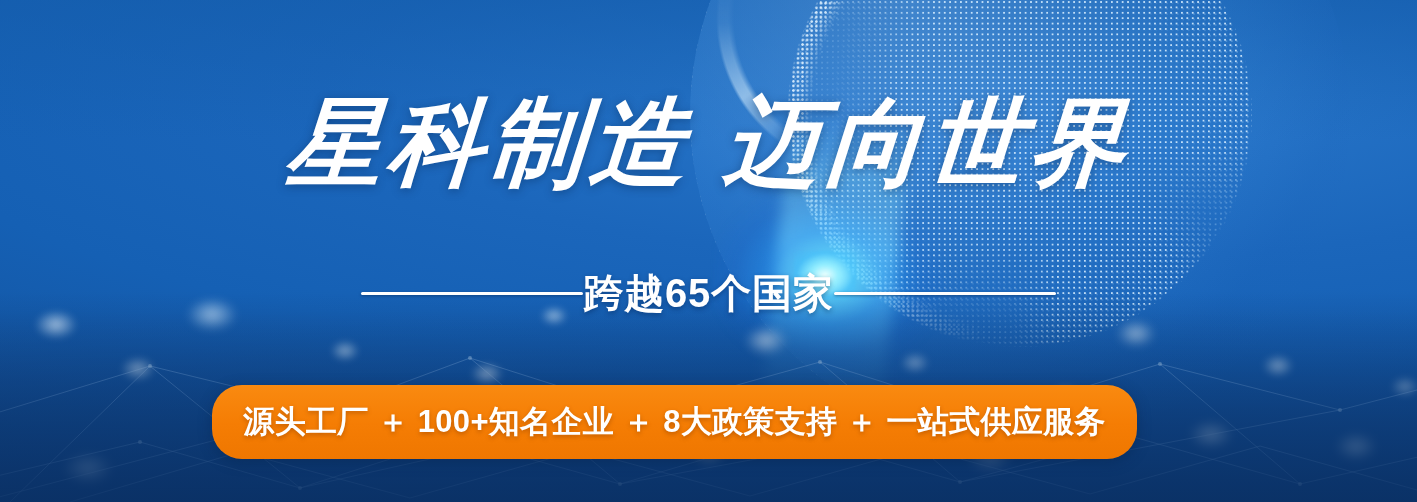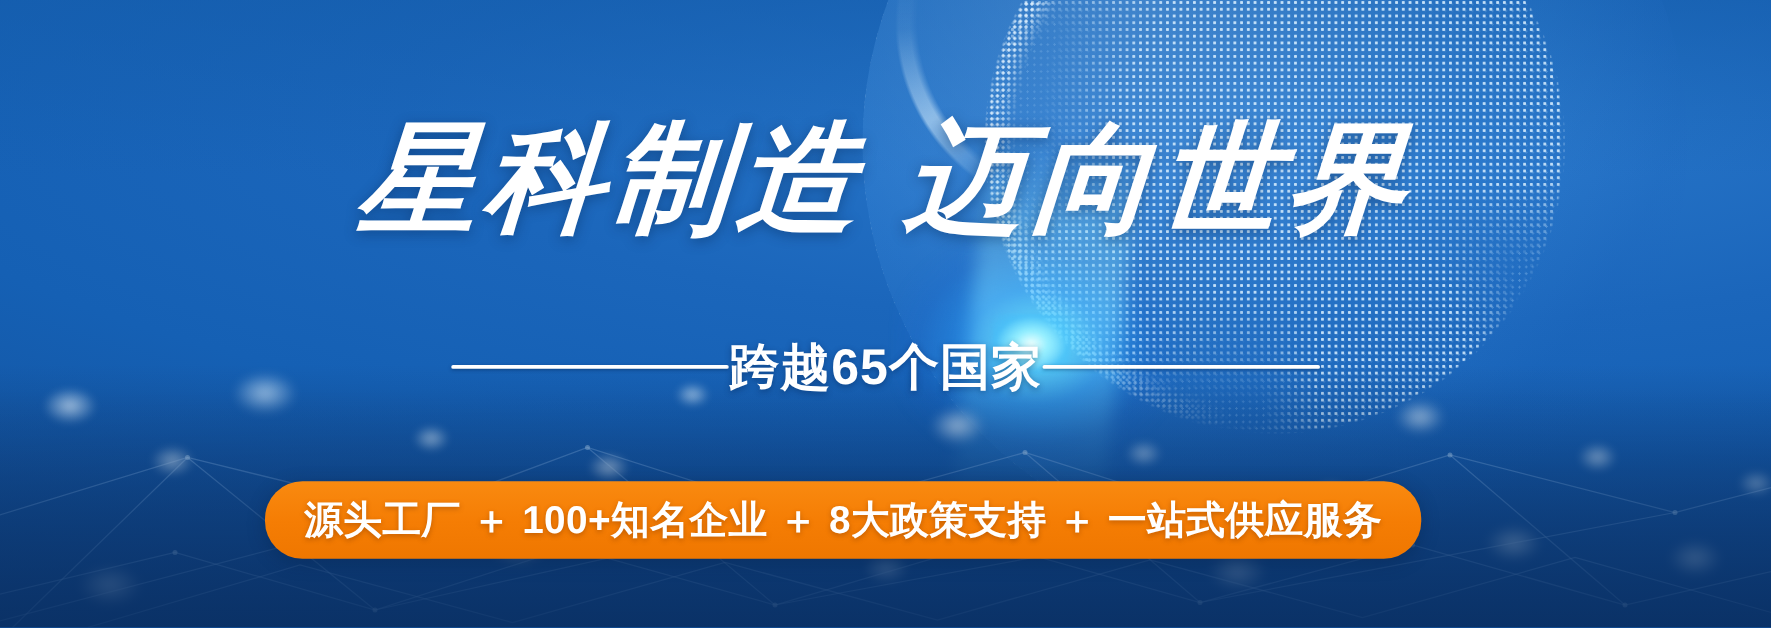--- a/index.html
+++ b/index.html
@@ -193,21 +193,21 @@
     font-size:40px;
     font-weight:700;
     letter-spacing:.02em;
     white-space:nowrap;
     text-shadow:0 2px 5px rgba(4,34,80,.45);
   }
 
   .pill{
     position:absolute;
     left:212px; top:385px;
-    width:925px; height:62px;
+    width:925px; height:74px;
     background:linear-gradient(180deg,#f98a10 0%,#f57d04 52%,#ef7700 100%);
     border-radius:30px;
     display:flex;
     align-items:center;
     justify-content:center;
     box-shadow:0 3px 14px rgba(6,32,70,.35);
   }
   .pill-text{
     color:#ffffff;
     font-size:31px;

